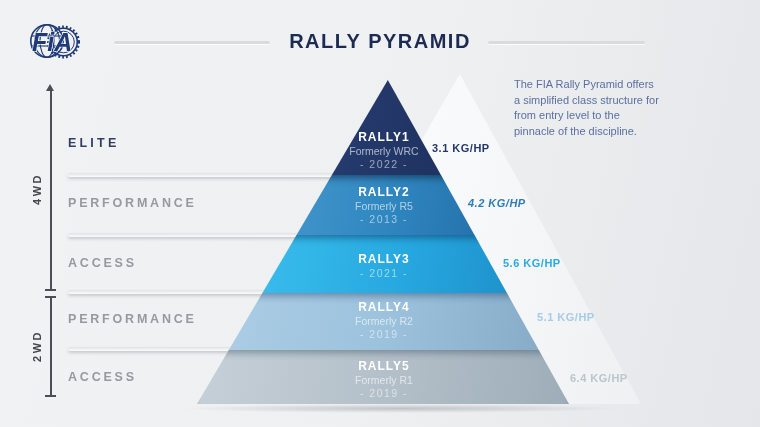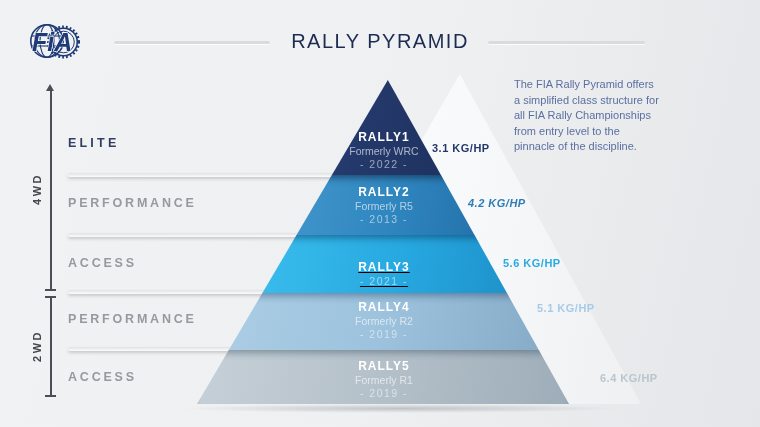--- a/index.html
+++ b/index.html
@@ -4,21 +4,21 @@
 <style>
   html,body{margin:0;padding:0;}
   #stage{
     position:relative;width:760px;height:427px;overflow:hidden;
     font-family:"Liberation Sans",sans-serif;
     background:linear-gradient(103deg,#f1f2f3 0%,#eff0f1 52%,#e4e6e9 100%);
   }
   
   .title{
     position:absolute;left:0;right:0;top:30px;text-align:center;
-    font-size:20px;font-weight:400;letter-spacing:1.5px;color:#1d2b52;
+    font-size:20px;font-weight:700;letter-spacing:1.5px;color:#1d2b52;
   }
   .title-rule{position:absolute;top:41px;height:3px;background:#d9dbdd;border-radius:2px;
     box-shadow:0 1px 0 rgba(255,255,255,.8);}
   .rule-left{left:114px;width:156px;}
   .rule-right{left:488px;width:157px;}
   
   .logo{position:absolute;left:28px;top:20px;width:52px;height:44px;}
   
   .desc{
     position:absolute;right:36px;top:77px;width:210px;
@@ -66,22 +66,22 @@
   
   .tier-text{position:absolute;left:284px;width:200px;text-align:center;z-index:3;}
   .tier-name{font-size:12px;font-weight:800;letter-spacing:1px;color:#ffffff;line-height:15px;}
   .tier-formerly{font-size:10.5px;color:rgba(255,255,255,.62);line-height:13px;}
   .tier-year{font-size:10.5px;letter-spacing:1.5px;color:rgba(255,255,255,.55);line-height:13px;}
   
   .ratio{position:absolute;font-size:11px;font-weight:800;letter-spacing:.5px;z-index:3;}
   .ratio.r1{left:432px;top:142px;color:#23386b;}
   .ratio.r2{left:468px;top:197px;color:#2d7cb7;font-style:italic;}
   .ratio.r3{left:503px;top:257px;color:#29abe2;}
-  .ratio.r4{left:537px;top:302px;color:#a6cbe8;}
-  .ratio.r5{left:600px;top:372px;color:#bac5cd;}
+  .ratio.r4{left:537px;top:311px;color:#a6cbe8;}
+  .ratio.r5{left:570px;top:372px;color:#bac5cd;}
 </style>
 </head>
 <body>
 
 <div id="stage">
 
   <svg class="logo" viewBox="0 0 52 44">
     <g fill="none" stroke="#1e3a78" stroke-width="1.6">
       <circle cx="19" cy="21" r="16.2"></circle>
       <ellipse cx="19" cy="21" rx="7" ry="16.2" stroke-width="1.1"></ellipse>
@@ -95,21 +95,20 @@
     <text x="4" y="31" font-size="25" font-style="italic" font-weight="800" font-family="Liberation Sans, sans-serif" fill="#1e3a78" stroke="#ffffff" stroke-width="1.1" paint-order="stroke">FiA</text>
   </svg>
 
   <div class="title-rule rule-left"></div>
   <div class="title">RALLY PYRAMID</div>
   <div class="title-rule rule-right"></div>
 
   <div class="desc">
     <span>The FIA Rally Pyramid offers</span>
     <span>a simplified class structure for</span>
-    <span>all FIA Rally Championships</span>
     <span>from entry level to the</span>
     <span>pinnacle of the discipline.</span>
   </div>
 
   <div class="ridge" style="left:68px;top:173px;width:270px;"></div>
   <div class="ridge" style="left:68px;top:233px;width:235px;"></div>
   <div class="ridge" style="left:68px;top:290px;width:205px;"></div>
   <div class="ridge" style="left:68px;top:347px;width:170px;"></div>
 
   <div class="bracket-arrow-up" style="top:84px;"></div>
@@ -141,21 +140,21 @@
   <div class="tier-text" style="top:130px;">
     <div class="tier-name">RALLY1</div>
     <div class="tier-formerly">Formerly WRC</div>
     <div class="tier-year">- 2022 -</div>
   </div>
   <div class="tier-text" style="top:185px;">
     <div class="tier-name">RALLY2</div>
     <div class="tier-formerly">Formerly R5</div>
     <div class="tier-year">- 2013 -</div>
   </div>
-  <div class="tier-text" style="top:260px;text-decoration:underline;">
+  <div class="tier-text" style="top:252px;">
     <div class="tier-name">RALLY3</div>
     <div class="tier-year">- 2021 -</div>
   </div>
   <div class="tier-text" style="top:300px;">
     <div class="tier-name">RALLY4</div>
     <div class="tier-formerly">Formerly R2</div>
     <div class="tier-year">- 2019 -</div>
   </div>
   <div class="tier-text" style="top:359px;">
     <div class="tier-name">RALLY5</div>

